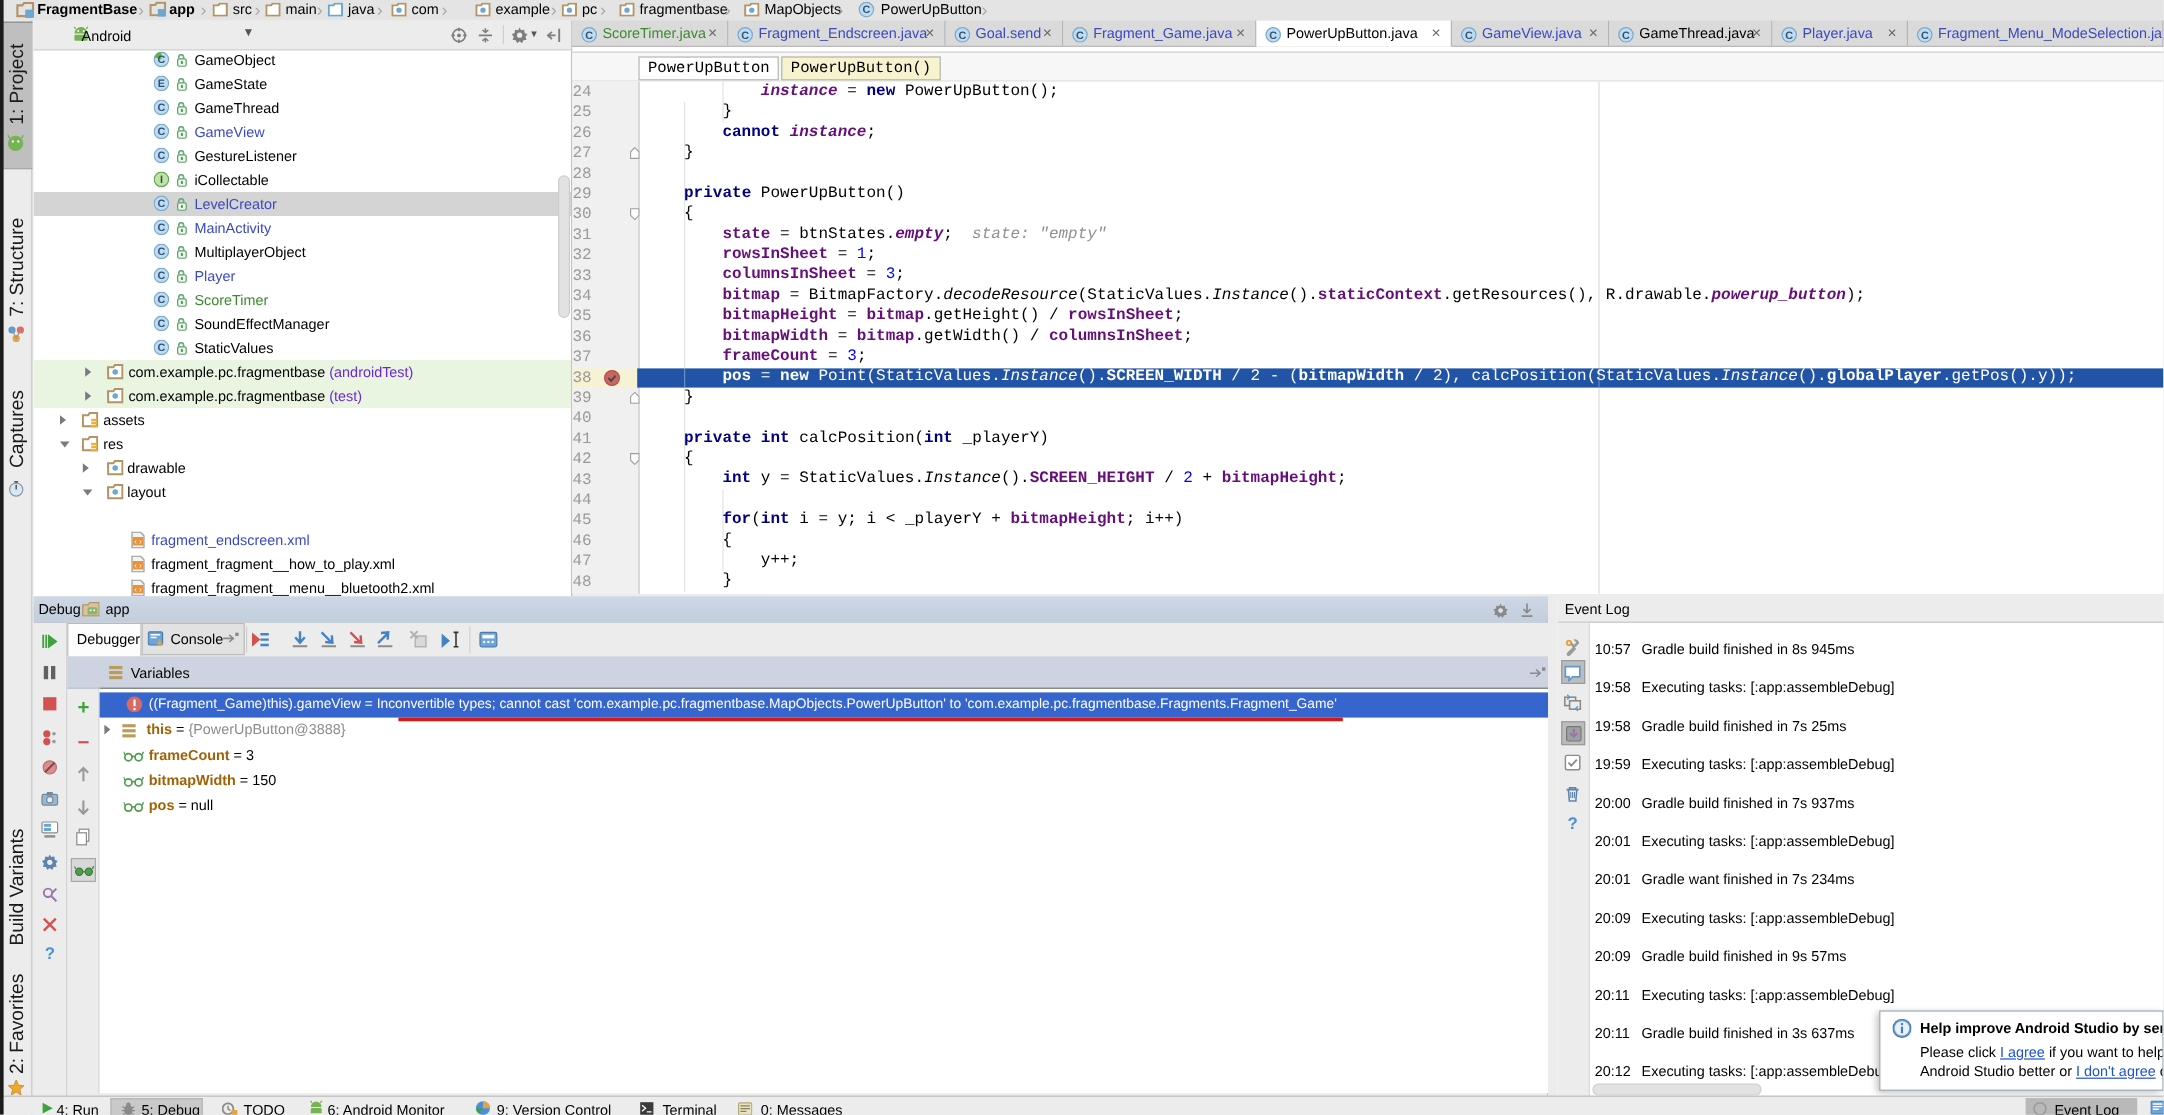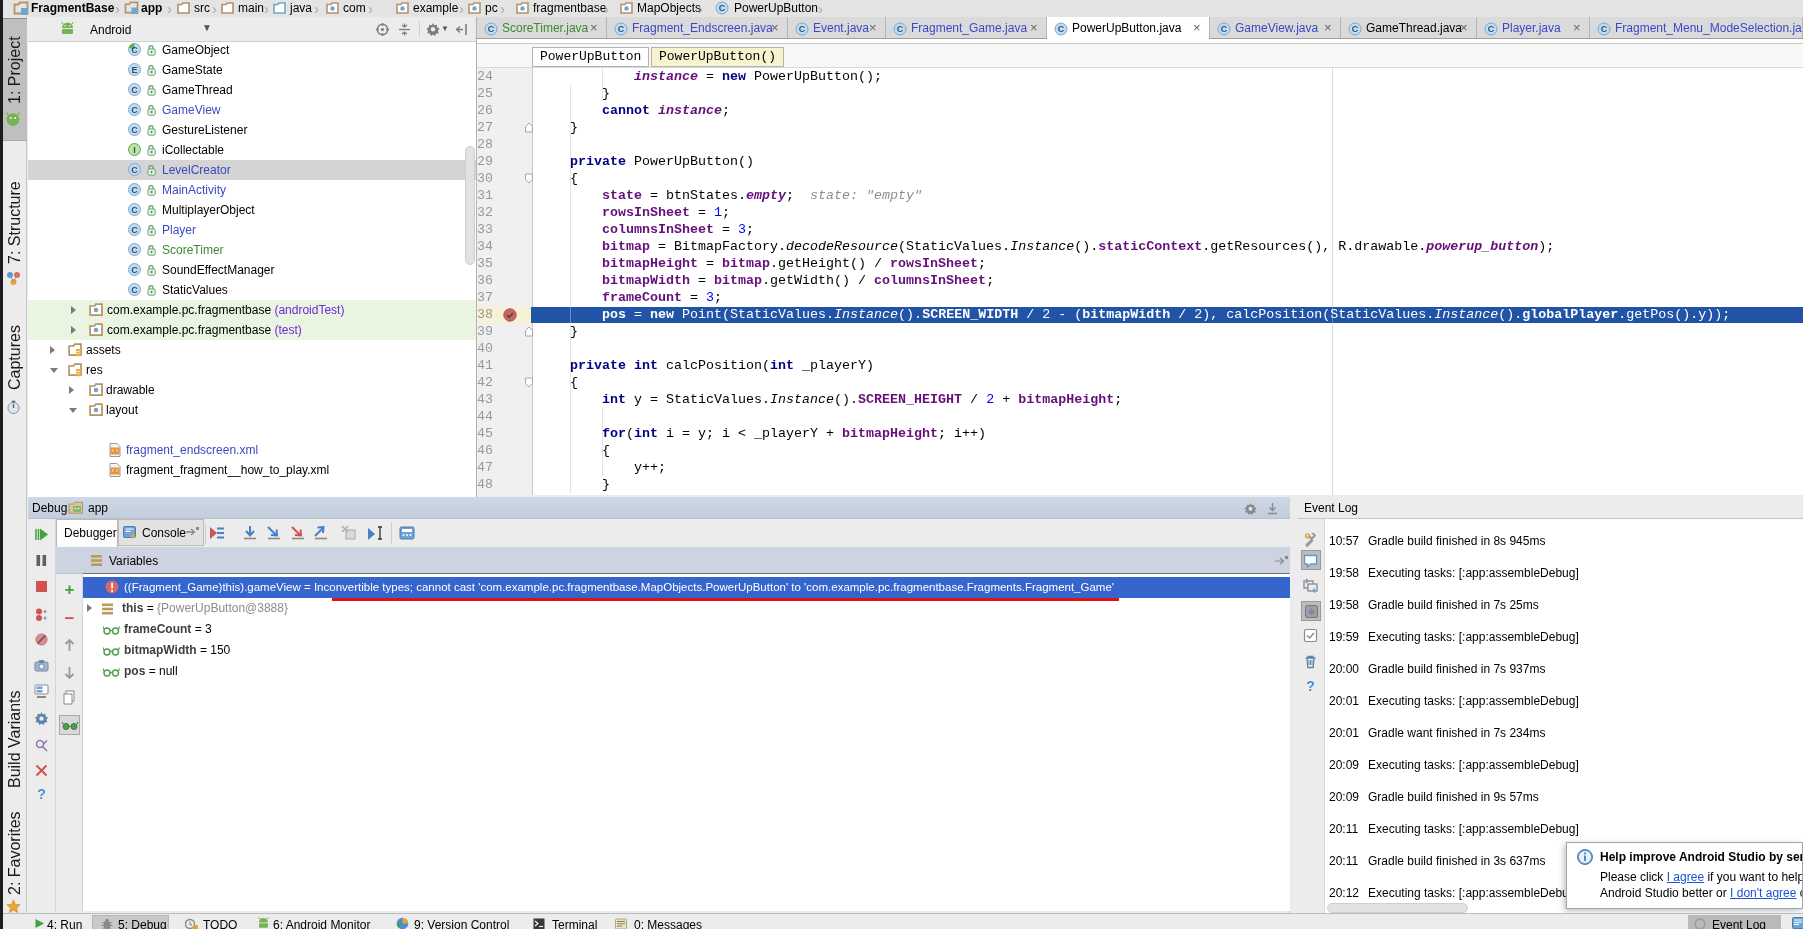--- a/index.html
+++ b/index.html
@@ -54,21 +54,21 @@
 .guide { position:absolute; top:0; width:1px; background:#e3e3e3; }
 
 #debug { left:28px; top:497px; width:1262px; height:417px; background:#ececec; border-right:1px solid #c2c2c2; }
 #dbgtitle { position:absolute; left:0; top:0; width:1262px; height:22px; background:linear-gradient(#cdd7e5,#c3cedd); border-bottom:1px solid #b6bfcc; }
 #dbgtabs { position:absolute; left:28px; top:22px; width:1234px; height:28px; background:#ececec; }
 #vhead { position:absolute; left:28px; top:50px; width:1234px; height:27px; background:#cdd3e0; border-bottom:1px solid #b9c2d0; }
 #vtree { position:absolute; left:55px; top:76px; width:1207px; height:338px; background:#ffffff; border-top:1px solid #6e6e6e; }
 #dtool1 { position:absolute; left:0; top:22px; width:28px; height:395px; border-right:1px solid #d4d4d4; }
 #dtool2 { position:absolute; left:28px; top:77px; width:27px; height:337px; border-right:1px solid #d4d4d4; }
 .vrow { position:absolute; left:0; width:1207px; height:21px; line-height:21px; white-space:nowrap; }
-.mar { color:#404040; font-weight:bold; }
+.mar { color:#a16207; font-weight:bold; }
 
 #elog { left:1298px; top:497px; width:505px; height:417px; background:#fff; }
 #elhead { position:absolute; left:0; top:0; width:505px; height:22px; background:#ececec; border-bottom:1px solid #c6c6c6; }
 #elside { position:absolute; left:0; top:22px; width:27px; height:395px; background:#ececec; border-right:1px solid #d9d9d9; }
 .erow { position:absolute; left:0; width:470px; height:16px; line-height:16px; white-space:nowrap; }
 
 #popup { left:1566px; top:842px; width:237px; height:67px; background:#fff; border:1px solid #9ba5b0; box-shadow:-2px 2px 6px rgba(0,0,0,0.25); overflow:hidden; }
 .link { color:#1d52d6; text-decoration:underline; }
 
 #status { left:0; top:913px; width:1803px; height:16px; background:#ececec; border-top:1px solid #bcbcbc; }
@@ -176,21 +176,21 @@
   <div class="abs" id="ledge"></div>
   <div class="abs" id="proj">
     <div id="projhead">
       <svg class="icx" style="left:32px;top:5px" width="15" height="15" viewBox="0 0 15 15">
           <path d="M3 2 L1.8 0.2 M12 2 L13.2 0.2" stroke="#77b255" stroke-width="1.1"></path>
           <path d="M2 6 a5.5 5.5 0 0 1 11 0 z" fill="#77b255"></path>
           <circle cx="5.2" cy="3.8" r="0.8" fill="#fff"></circle>
           <circle cx="9.8" cy="3.8" r="0.8" fill="#fff"></circle>
           <rect x="2" y="7" width="11" height="5" rx="1" fill="#77b255"></rect>
         </svg>
-      <span style="position:absolute;left:62px;top:6px">Android</span>
+      <span style="position:absolute;left:40px;top:6px">Android</span>
       <span style="position:absolute;left:174px;top:5px;color:#555;font-size:10px">▼</span>
       <svg class="icx" style="left:348px;top:6px" width="13" height="13" viewBox="0 0 13 13">
           <circle cx="6.5" cy="6.5" r="5.2" fill="none" stroke="#7e7e7e" stroke-width="1.4"></circle>
           <circle cx="6.5" cy="6.5" r="1.6" fill="#7e7e7e"></circle>
           <path d="M6.5 0 v3 M6.5 10 v3 M0 6.5 h3 M10 6.5 h3" stroke="#7e7e7e" stroke-width="1.4"></path>
         </svg>
       <svg class="icx" style="left:370px;top:6px" width="13" height="13" viewBox="0 0 13 13">
           <path d="M1 6.5 h11" stroke="#7e7e7e" stroke-width="1.3"></path>
           <path d="M6.5 0.5 v2.5 M4 2 l2.5 2 l2.5 -2 M6.5 12.5 v-2.5 M4 11 l2.5 -2 l2.5 2" stroke="#7e7e7e" stroke-width="1.3" fill="none"></path>
         </svg>
@@ -428,20 +428,28 @@
           <span class="lbl blue" style="left:98px">fragment_endscreen.xml</span>
         </div>
       <div class="trow" style="top:418px;">
           <svg class="tic" style="left:81px;top:2.5px" width="12" height="14" viewBox="0 0 12 14">
             <path d="M1 0.5 h7 l3 3 v10 h-10 z" fill="#f3f3f3" stroke="#9a9a9a"></path>
             <rect x="1.5" y="4.5" width="9" height="7" fill="#e8923c"></rect>
             <text x="6" y="10" font-size="6.5" text-anchor="middle" fill="#fff" font-family="Liberation Mono">‹›</text>
           </svg>
           <span class="lbl" style="left:98px">fragment_fragment__how_to_play.xml</span>
         </div>
+      <div class="trow" style="top:438px;">
+          <svg class="tic" style="left:81px;top:2.5px" width="12" height="14" viewBox="0 0 12 14">
+            <path d="M1 0.5 h7 l3 3 v10 h-10 z" fill="#f3f3f3" stroke="#9a9a9a"></path>
+            <rect x="1.5" y="4.5" width="9" height="7" fill="#e8923c"></rect>
+            <text x="6" y="10" font-size="6.5" text-anchor="middle" fill="#fff" font-family="Liberation Mono">‹›</text>
+          </svg>
+          <span class="lbl" style="left:98px">fragment_fragment__menu__bluetooth2.xml</span>
+        </div>
     </div>
     <div style="position:absolute;left:437px;top:129px;width:10px;height:119px;background:#e2e2e2;border:1px solid #cdcdcd;border-radius:5px"></div>
   </div>
   <div class="abs" id="tabs">
     <div class="tab" style="left:0px;width:130px">
         <svg class="cic" style="left:7px" width="14" height="14" viewBox="0 0 14 14">
           <circle cx="7" cy="7" r="6" fill="#bcdcf5" stroke="#7fa7c9"></circle>
           <text x="7" y="10.2" font-size="9" font-weight="bold" text-anchor="middle" fill="#34516b" font-family="Liberation Sans">C</text>
         </svg>
         <span class="lbl green" style="position:absolute;left:25px">ScoreTimer.java</span>
@@ -453,21 +461,21 @@
           <text x="7" y="10.2" font-size="9" font-weight="bold" text-anchor="middle" fill="#34516b" font-family="Liberation Sans">C</text>
         </svg>
         <span class="lbl blue" style="position:absolute;left:25px">Fragment_Endscreen.java</span>
         <span class="x" style="left:164px">×</span>
       </div>
     <div class="tab" style="left:311px;width:98px">
         <svg class="cic" style="left:7px" width="14" height="14" viewBox="0 0 14 14">
           <circle cx="7" cy="7" r="6" fill="#bcdcf5" stroke="#7fa7c9"></circle>
           <text x="7" y="10.2" font-size="9" font-weight="bold" text-anchor="middle" fill="#34516b" font-family="Liberation Sans">C</text>
         </svg>
-        <span class="lbl blue" style="position:absolute;left:25px">Event.java</span>
+        <span class="lbl blue" style="position:absolute;left:25px">Goal.send</span>
         <span class="x" style="left:81px">×</span>
       </div>
     <div class="tab" style="left:409px;width:161px">
         <svg class="cic" style="left:7px" width="14" height="14" viewBox="0 0 14 14">
           <circle cx="7" cy="7" r="6" fill="#bcdcf5" stroke="#7fa7c9"></circle>
           <text x="7" y="10.2" font-size="9" font-weight="bold" text-anchor="middle" fill="#34516b" font-family="Liberation Sans">C</text>
         </svg>
         <span class="lbl blue" style="position:absolute;left:25px">Fragment_Game.java</span>
         <span class="x" style="left:144px">×</span>
       </div>

